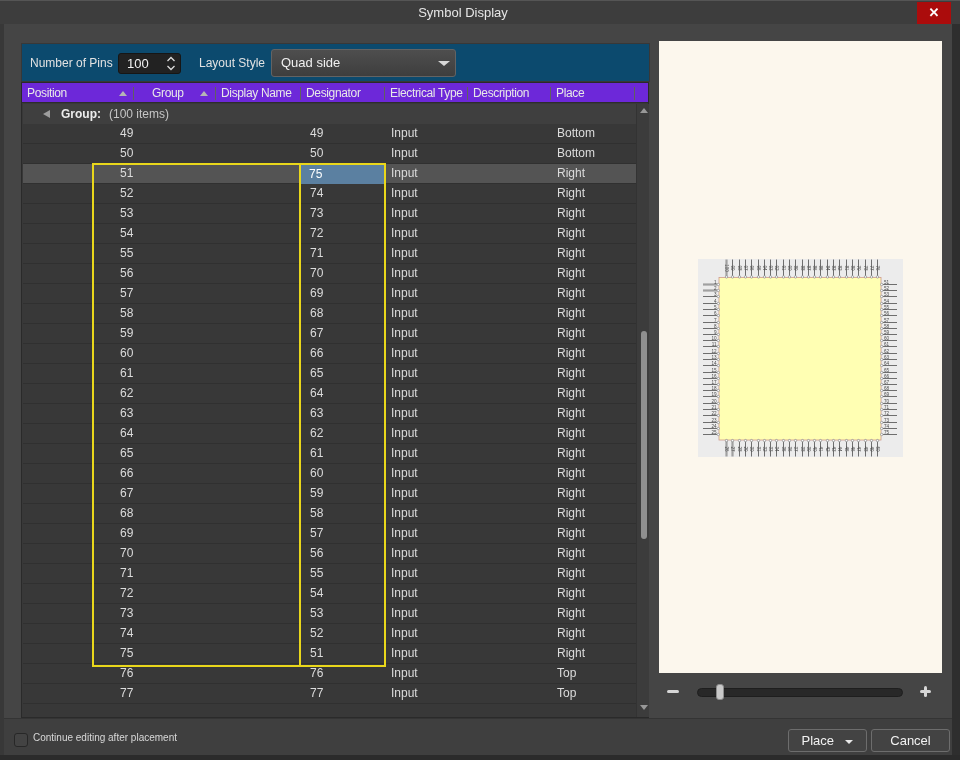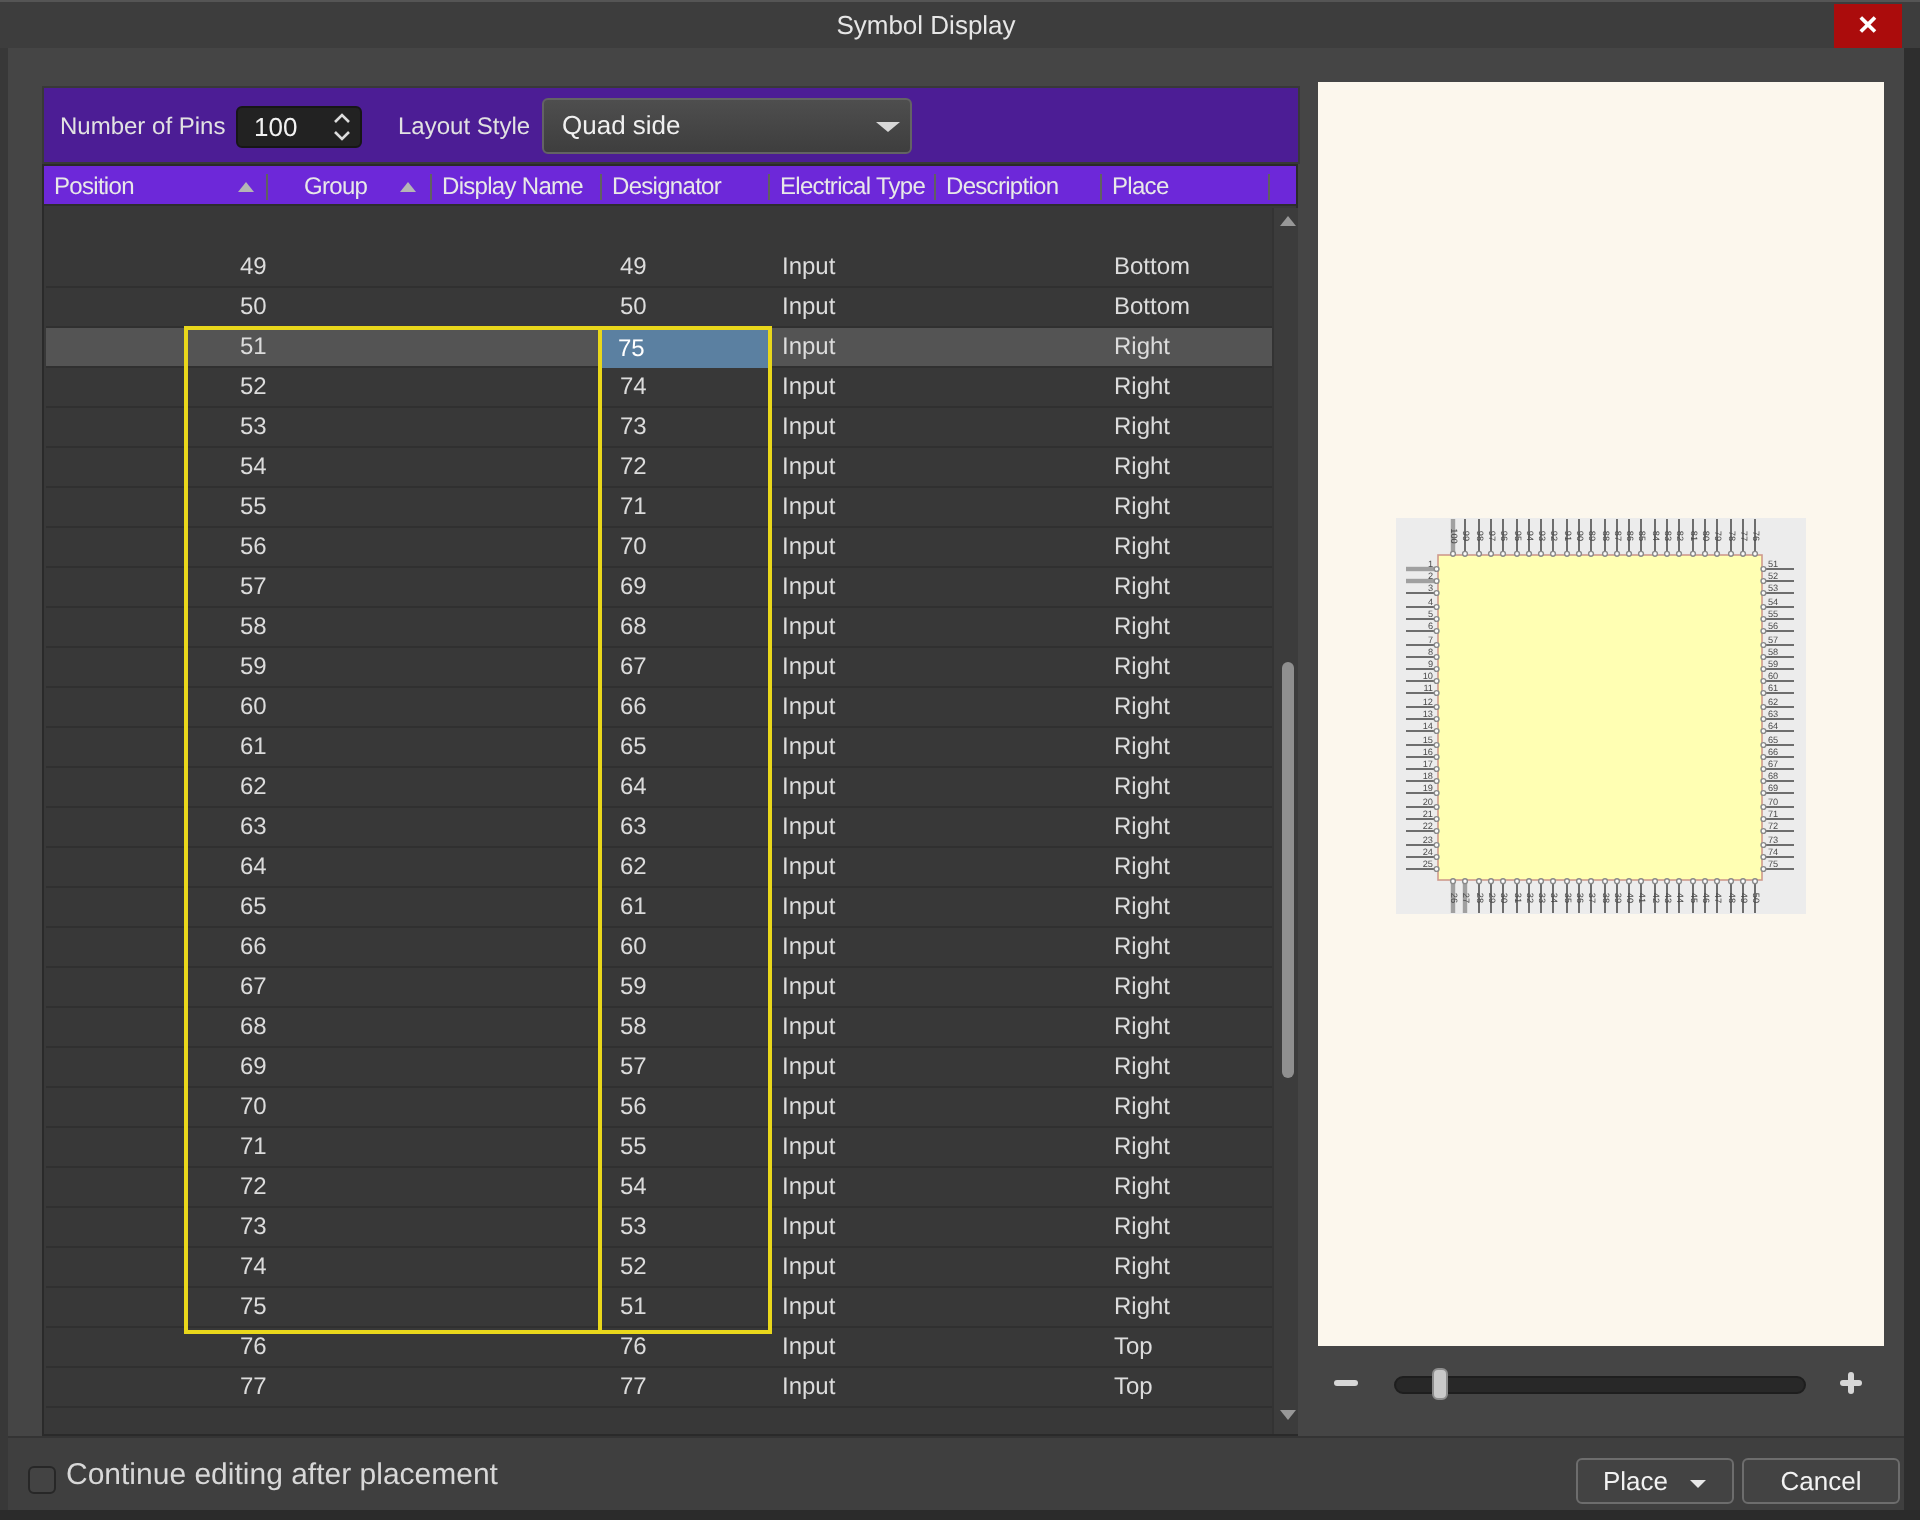--- a/index.html
+++ b/index.html
@@ -16,21 +16,21 @@
 
 <div class="abs" style="left:0;top:0;width:960px;height:24px;background:#3d3d3d;border-top:1px solid #555;">
   <div class="abs" style="left:0;top:0;width:926px;text-align:center;line-height:24px;font-size:13px;color:#e6e6e6;">Symbol Display</div>
   <div class="abs" style="left:917px;top:1px;width:34px;height:22px;background:#ab0c0c;color:#fff;text-align:center;line-height:21px;font-size:13px;font-weight:bold;">✕</div>
 </div>
 
 <div class="abs" style="left:0;top:24px;width:4px;height:736px;background:#383838;z-index:50;"></div>
 <div class="abs" style="left:952px;top:24px;width:8px;height:736px;background:#2e2e2e;z-index:50;"></div>
 <div class="abs" style="left:0;top:755px;width:960px;height:5px;background:#2b2b2b;z-index:50;"></div>
 
-<div class="abs" style="left:21px;top:43px;width:629px;height:39px;background:#4c1d95;border:1px solid #383838;">
+<div class="abs" style="left:21px;top:43px;width:629px;height:39px;background:#0c4a6e;border:1px solid #383838;">
   <div class="abs" style="left:8px;top:0;line-height:38px;font-size:12px;color:#e2e2e2;">Number of Pins</div>
   <div class="abs" style="left:96px;top:9px;width:63px;height:21px;background:#222;border:1px solid #161616;border-radius:3px;">
     <span style="position:absolute;left:8px;line-height:19px;font-size:13px;color:#f2f2f2;">100</span>
     <svg width="12" height="19" style="position:absolute;right:3px;top:0px;">
       <path d="M2.5 7 L6 3.5 L9.5 7" stroke="#dcdcdc" stroke-width="1.3" fill="none"></path>
       <path d="M2.5 12 L6 15.5 L9.5 12" stroke="#dcdcdc" stroke-width="1.3" fill="none"></path>
     </svg>
   </div>
   <div class="abs" style="left:177px;top:0;line-height:38px;font-size:12px;color:#e2e2e2;">Layout Style</div>
   <div class="abs" style="left:249px;top:5px;width:185px;height:28px;border:1px solid #636363;border-radius:3px;background:linear-gradient(#4e4e4e,#3e3e3e);">
@@ -53,20 +53,27 @@
     <span class="hlab" style="left:284px;">Designator</span>
     <span class="hsep" style="left:362px;"></span>
     <span class="hlab" style="left:368px;">Electrical Type</span>
     <span class="hsep" style="left:445px;"></span>
     <span class="hlab" style="left:451px;">Description</span>
     <span class="hsep" style="left:528px;"></span>
     <span class="hlab" style="left:534px;">Place</span>
     <span class="hsep" style="left:612px;"></span>
   </div>
 
+  <div class="abs" style="left:1px;top:21px;width:613px;height:20px;background:#3f3f3f;">
+    <svg width="7" height="8" style="position:absolute;left:20px;top:6px;">
+        <polygon points="7,0 7,8 0,4" fill="#9d9d9d"></polygon>
+      </svg>
+    <span style="position:absolute;left:38px;line-height:20px;font-size:12px;font-weight:bold;color:#ececec;">Group:</span>
+    <span style="position:absolute;left:86px;line-height:20px;font-size:12px;color:#c6c6c6;">(100 items)</span>
+  </div>
 
   <div class="row" style="top:41px;background:#383838">
       <span style="left:97px">49</span>
       <span style="left:287px">49</span>
       <span style="left:368px">Input</span>
       <span style="left:534px">Bottom</span>
     </div>
 <div class="row" style="top:61px;background:#383838">
       <span style="left:97px">50</span>
       <span style="left:287px">50</span>
@@ -558,19 +565,19 @@
 </div>
 
 <div class="abs" style="left:667px;top:689.5px;width:12px;height:3px;background:#d6d6d6;border-radius:1.5px;"></div>
 <div class="abs" style="left:697px;top:688px;width:206px;height:9px;background:#282828;border-radius:4.5px;border:1px solid #1e1e1e;"></div>
 <div class="abs" style="left:716px;top:684px;width:8px;height:16px;background:#c9c9c9;border:1px solid #8d8d8d;border-radius:3px;"></div>
 <div class="abs" style="left:920px;top:689.5px;width:11px;height:3px;background:#d6d6d6;border-radius:1.5px;"></div>
 <div class="abs" style="left:924px;top:685.5px;width:3px;height:11px;background:#d6d6d6;border-radius:1.5px;"></div>
 
 <div class="abs" style="left:0;top:718px;width:960px;height:37px;background:#3f3f3f;border-top:1px solid #343434;">
   <div class="abs" style="left:14px;top:14px;width:14px;height:14px;background:#434343;border:1px solid #272727;border-radius:3px;"></div>
-  <div class="abs" style="left:33px;top:0;line-height:37px;font-size:15px;color:#d8d8d8;">Continue editing after placement</div>
+  <div class="abs" style="left:33px;top:0;line-height:37px;font-size:10px;color:#d8d8d8;">Continue editing after placement</div>
   <div class="abs" style="left:788px;top:10px;width:79px;height:23px;background:#434343;border:1px solid #6d6d6d;border-radius:3px;text-align:center;">
     <span style="line-height:21px;font-size:13px;color:#f2f2f2;">Place</span>
     <span style="display:inline-block;width:0;height:0;border-left:4px solid transparent;border-right:4px solid transparent;border-top:4px solid #e8e8e8;margin-left:7px;margin-bottom:1px;"></span>
   </div>
   <div class="abs" style="left:871px;top:10px;width:79px;height:23px;background:#434343;border:1px solid #6d6d6d;border-radius:3px;text-align:center;line-height:21px;font-size:13px;color:#f2f2f2;">Cancel</div>
 </div>
 
 </body></html>

